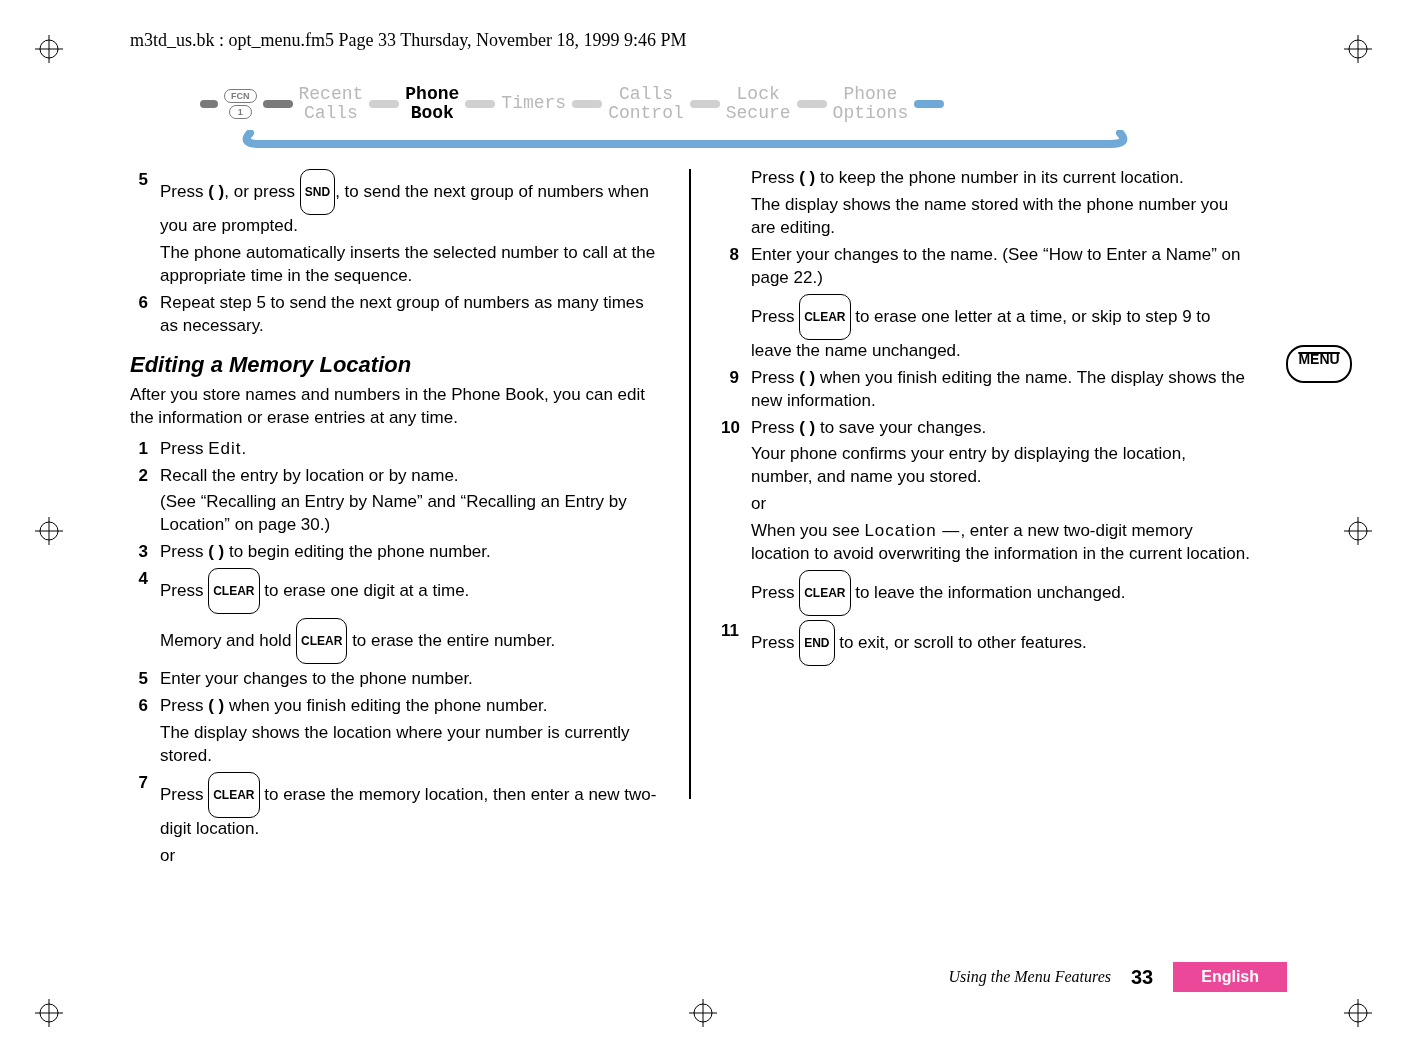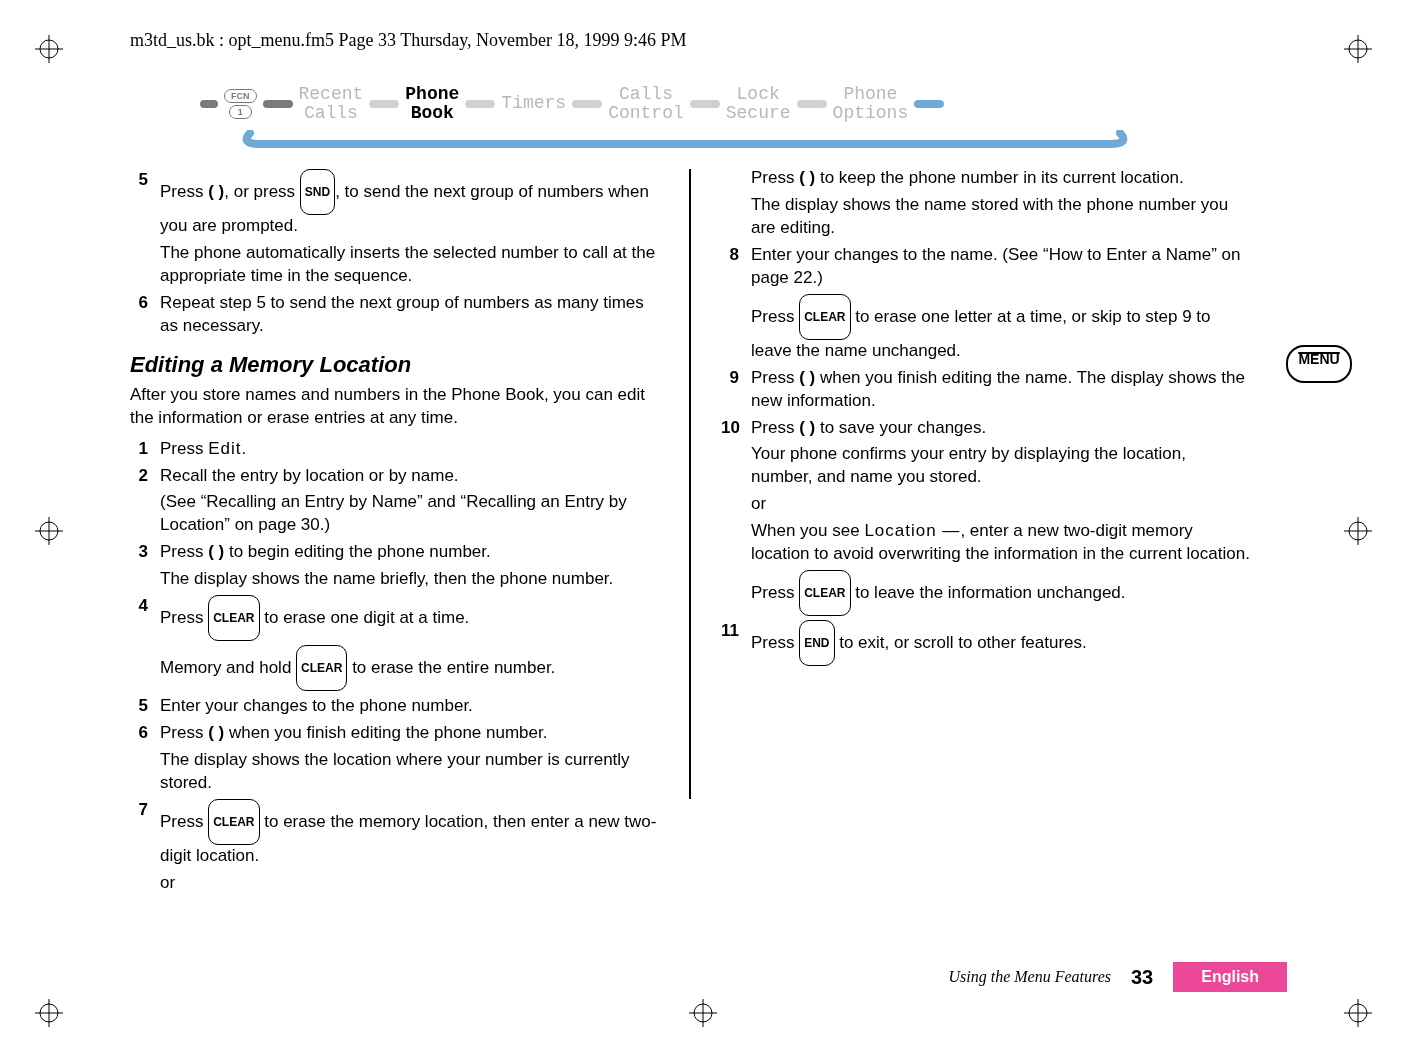--- a/index.html
+++ b/index.html
@@ -149,21 +149,20 @@
         </div>
       <div class="step">
           <span class="num">2</span>
           <span class="txt">Recall the entry by location or by name.</span>
         </div>
       <div class="sub">(See “Recalling an Entry by Name”  and “Recalling an Entry by Location” on page 30.)</div>
       <div class="step">
           <span class="num">3</span>
           <span class="txt"><span>Press </span><span class="paren">( )</span><span> to begin editing the phone number.</span></span>
         </div>
-      <div class="sub">The display shows the name briefly, then the phone number.</div>
       <div class="step">
           <span class="num">4</span>
           <span class="txt"><span>Press </span><span class="small-oval">CLEAR</span><span> to erase one digit at a time.</span></span>
         </div>
       <div class="sub"><span>Memory and hold </span><span class="small-oval">CLEAR</span><span> to erase the entire number.</span></div>
       <div class="step">
           <span class="num">5</span>
           <span class="txt">Enter your changes to the phone number.</span>
         </div>
       <div class="step">

